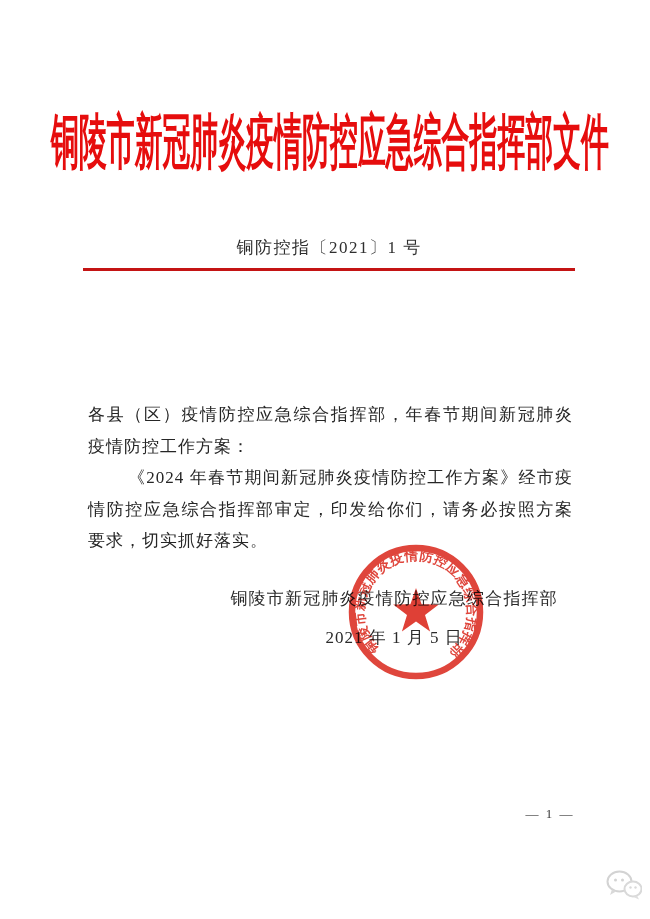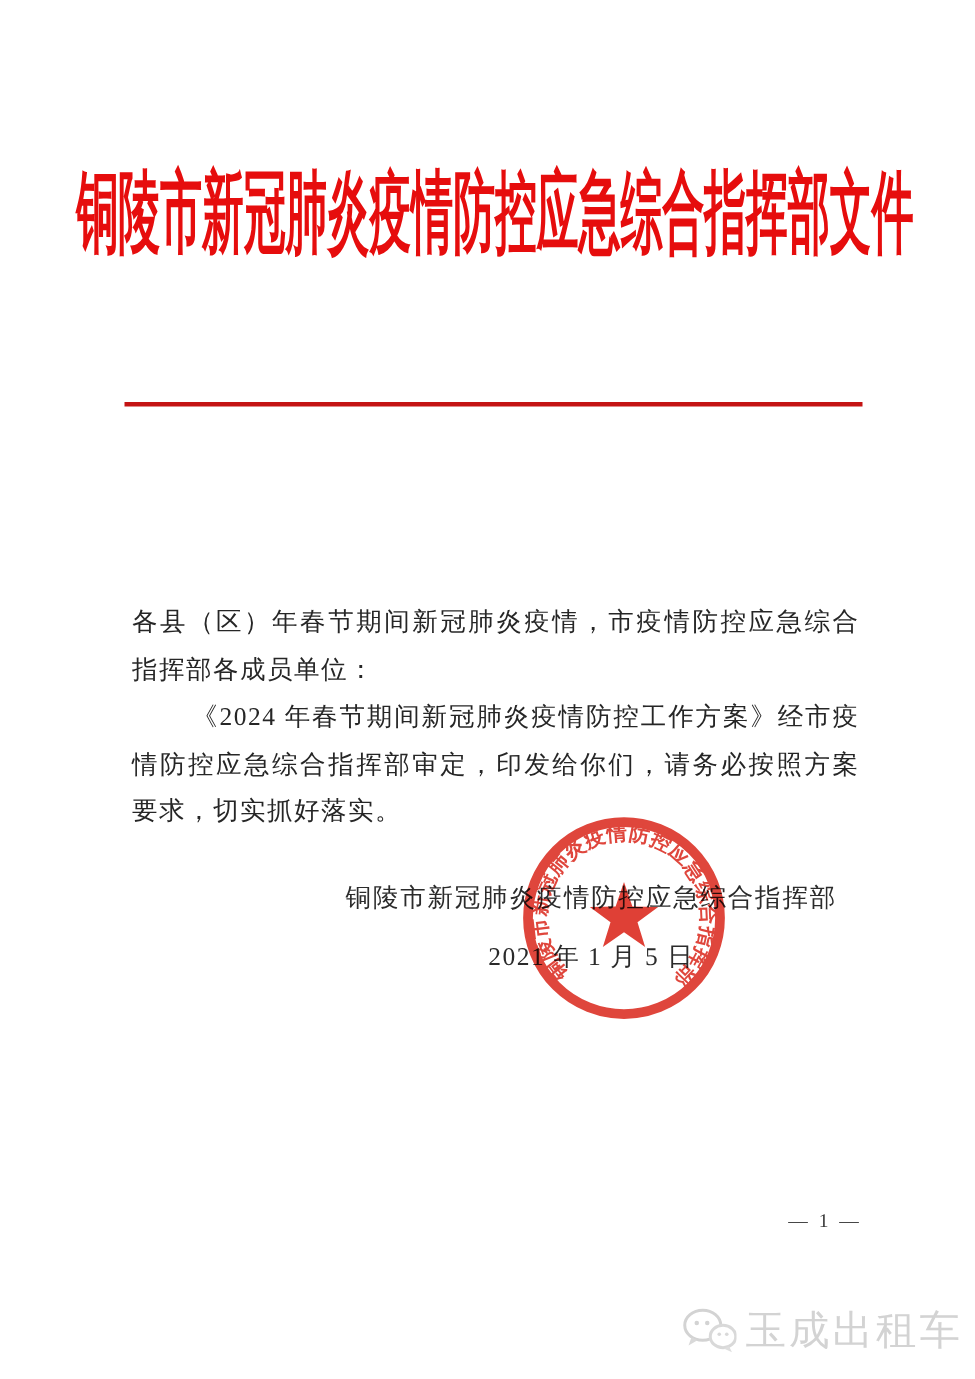--- a/index.html
+++ b/index.html
@@ -50,26 +50,27 @@
 </style>
 </head>
 <body>
 
 <div class="page">
 
   <div class="header-band">
     <div class="header-text">铜陵市新冠肺炎疫情防控应急综合指挥部文件</div>
   </div>
 
+  <div class="docnum">铜防控指〔2021〕1 号</div>
 
   <div class="redline"></div>
 
 
   <div class="bodytext">
-    <p>各县（区）年春节期间新冠肺炎疫情，市疫情防控应急综合指挥部各成员单位：</p>
+    <p>各县（区）疫情防控应急综合指挥部，年春节期间新冠肺炎疫情防控工作方案：</p>
     <p class="indent">《2024 年春节期间新冠肺炎疫情防控工作方案》经市疫情防控应急综合指挥部审定，印发给你们，请务必按照方案要求，切实抓好落实。</p>
   </div>
 
   <div class="signature">
     <div class="sig-authority">铜陵市新冠肺炎疫情防控应急综合指挥部</div>
     <div class="sig-date">2021 年 1 月 5 日</div>
   </div>
 
   <svg class="seal" viewBox="0 0 150 150">
     <circle cx="75" cy="75" r="64" fill="none" stroke="#dc3126" stroke-width="6.5"></circle>
@@ -88,16 +89,15 @@
     <svg width="36" height="32" viewBox="0 0 36 32">
       <ellipse cx="13.5" cy="12.5" rx="12" ry="10" fill="#ffffff" stroke="#d3d3d3" stroke-width="2"></ellipse>
       <circle cx="9.5" cy="11" r="1.5" fill="#d3d3d3"></circle>
       <circle cx="16.5" cy="11" r="1.5" fill="#d3d3d3"></circle>
       <path d="M 6 20.5 L 4 26 L 10 22.5 Z" fill="#d9d9d9"></path>
       <ellipse cx="27" cy="20" rx="8.5" ry="7.5" fill="#ffffff" stroke="#d9d9d9" stroke-width="2"></ellipse>
       <circle cx="24.5" cy="18.5" r="1.2" fill="#d9d9d9"></circle>
       <circle cx="29.5" cy="18.5" r="1.2" fill="#d9d9d9"></circle>
       <path d="M 31 26.5 L 33 30.5 L 27.5 28 Z" fill="#dedede"></path>
     </svg>
-    <span class="watermark-text">玉成出租车</span>
   </div>
 
 </div>
 
 </body></html>

